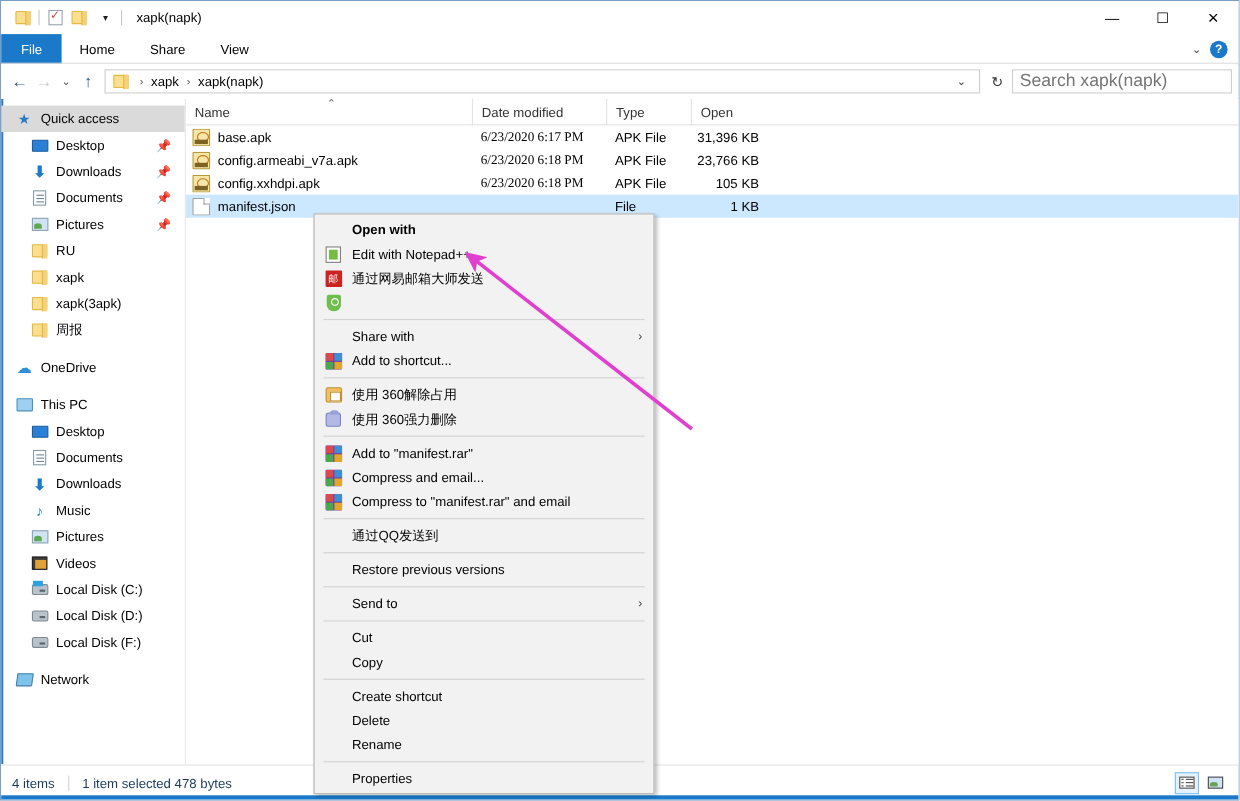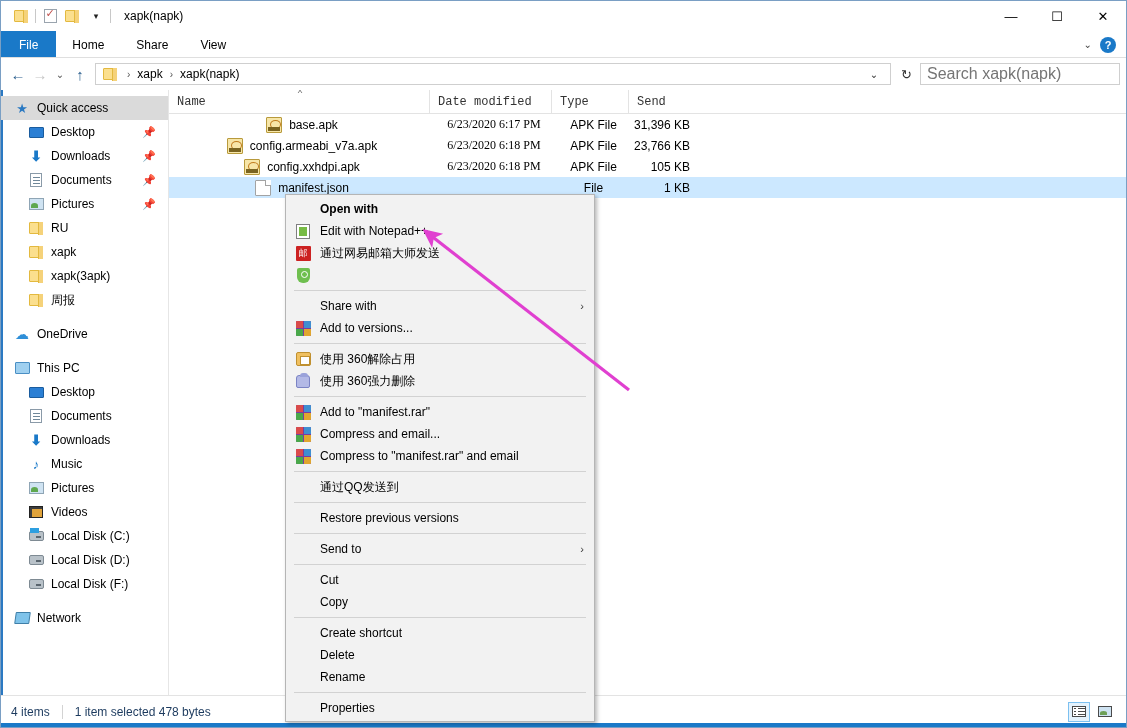--- a/index.html
+++ b/index.html
@@ -147,39 +147,38 @@
   .i-diskc::before { content:""; position:absolute; left:0px; top:-4px; width:9px; height:5px; background:#2e9fe0; }
   .i-diskc::after { content:""; position:absolute; right:2px; bottom:2px; width:5px; height:2px; background:#5a656e; }
   .i-net { width:15px; height:12px; background:#7fc3ea; border:1px solid #3f7fa8; border-radius:1px; transform: skewX(-8deg); }
 
   
   .filepane { flex: 1; position: relative; background: #fff; overflow: hidden; }
   .colhdr {
     display: flex; height: 24px; align-items: center;
     border-bottom: 1px solid #e3e3e3; font-size: 12px; color: #333;
     position: relative;
-    font-family: Liberation Mono, monospace;
   }
   .colhdr .c {
     height: 24px; display: flex; align-items: center; padding-left: 8px;
     border-left: 1px solid #e3e3e3; position: relative;
   }
   .colhdr .c:first-child { border-left: none; }
   .c-name { width: 260px; }
   .c-date { width: 122px; }
   .c-type { width: 77px; }
   .c-size { width: 70px; }
   .sort-caret {
     position: absolute; left: 128px; top: -2px; font-size: 10px; color: #6b6b6b;
   }
   .row {
     height: 21px; display: flex; align-items: center; font-size: 12px; color: #000;
   }
   .row.sel { background: #cce8ff; }
-  .cell { display: flex; align-items: center; padding-left: 8px; overflow: hidden; white-space: nowrap; justify-content: center; }
+  .cell { display: flex; align-items: center; padding-left: 8px; overflow: hidden; white-space: nowrap; }
   .cell.name { width: 260px; padding-left: 6px; }
   .cell.date { width: 122px; font-family: Liberation Serif, serif; }
   .cell.type { width: 77px; }
   .cell.size { width: 70px; justify-content: flex-end; padding-right: 8px; padding-left: 0; }
   .fico { width: 16px; height: 16px; margin-right: 7px; flex: none; position: relative; }
   .fico.apk {
     background: #f7e6a8; border: 1px solid #b89a3c; border-radius: 1px;
   }
   .fico.apk::before {
     content:""; position:absolute; left:3px; top:2px; width:9px; height:7px;
@@ -461,21 +460,21 @@
       </div>
 
     <div class="filepane">
       <div class="colhdr">
         <div class="c c-name">
           <span>Name</span>
           <span class="sort-caret">⌃</span>
         </div>
         <div class="c c-date">Date modified</div>
         <div class="c c-type">Type</div>
-        <div class="c c-size">Send</div>
+        <div class="c c-size">Open</div>
       </div>
       <div id="rows">
           <div class="row">
             <div class="cell name">
               <span class="fico apk"></span>
               <span>base.apk</span>
             </div>
             <div class="cell date">6/23/2020 6:17 PM</div>
             <div class="cell type">APK File</div>
             <div class="cell size">31,396 KB</div>
@@ -551,21 +550,21 @@
       <div class="msep"></div>
       <div class="mi">
         <span class="noico"></span>
         <span class="mlabel">Share with</span>
         <span class="arrow">›</span>
       </div>
       <div class="mi">
         <span class="mico">
           <span class="ic-rar"></span>
         </span>
-        <span class="mlabel">Add to versions...</span>
+        <span class="mlabel">Add to shortcut...</span>
       </div>
       <div class="msep"></div>
       <div class="mi">
         <span class="mico">
           <span class="ic-360a"></span>
         </span>
         <span class="mlabel">使用 360解除占用</span>
       </div>
       <div class="mi">
         <span class="mico">

